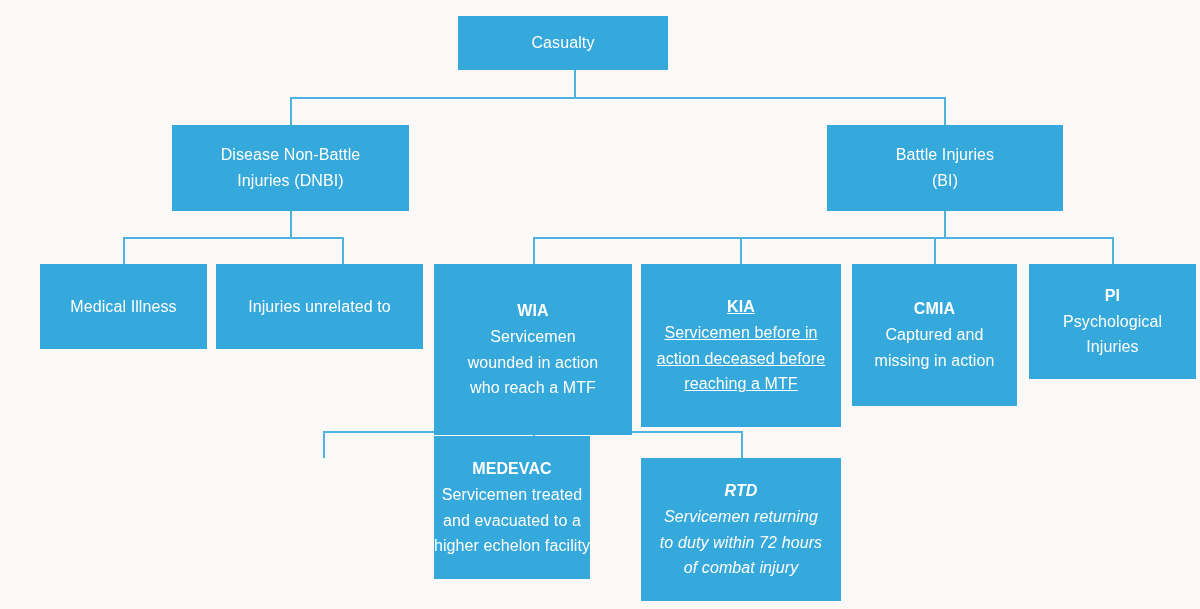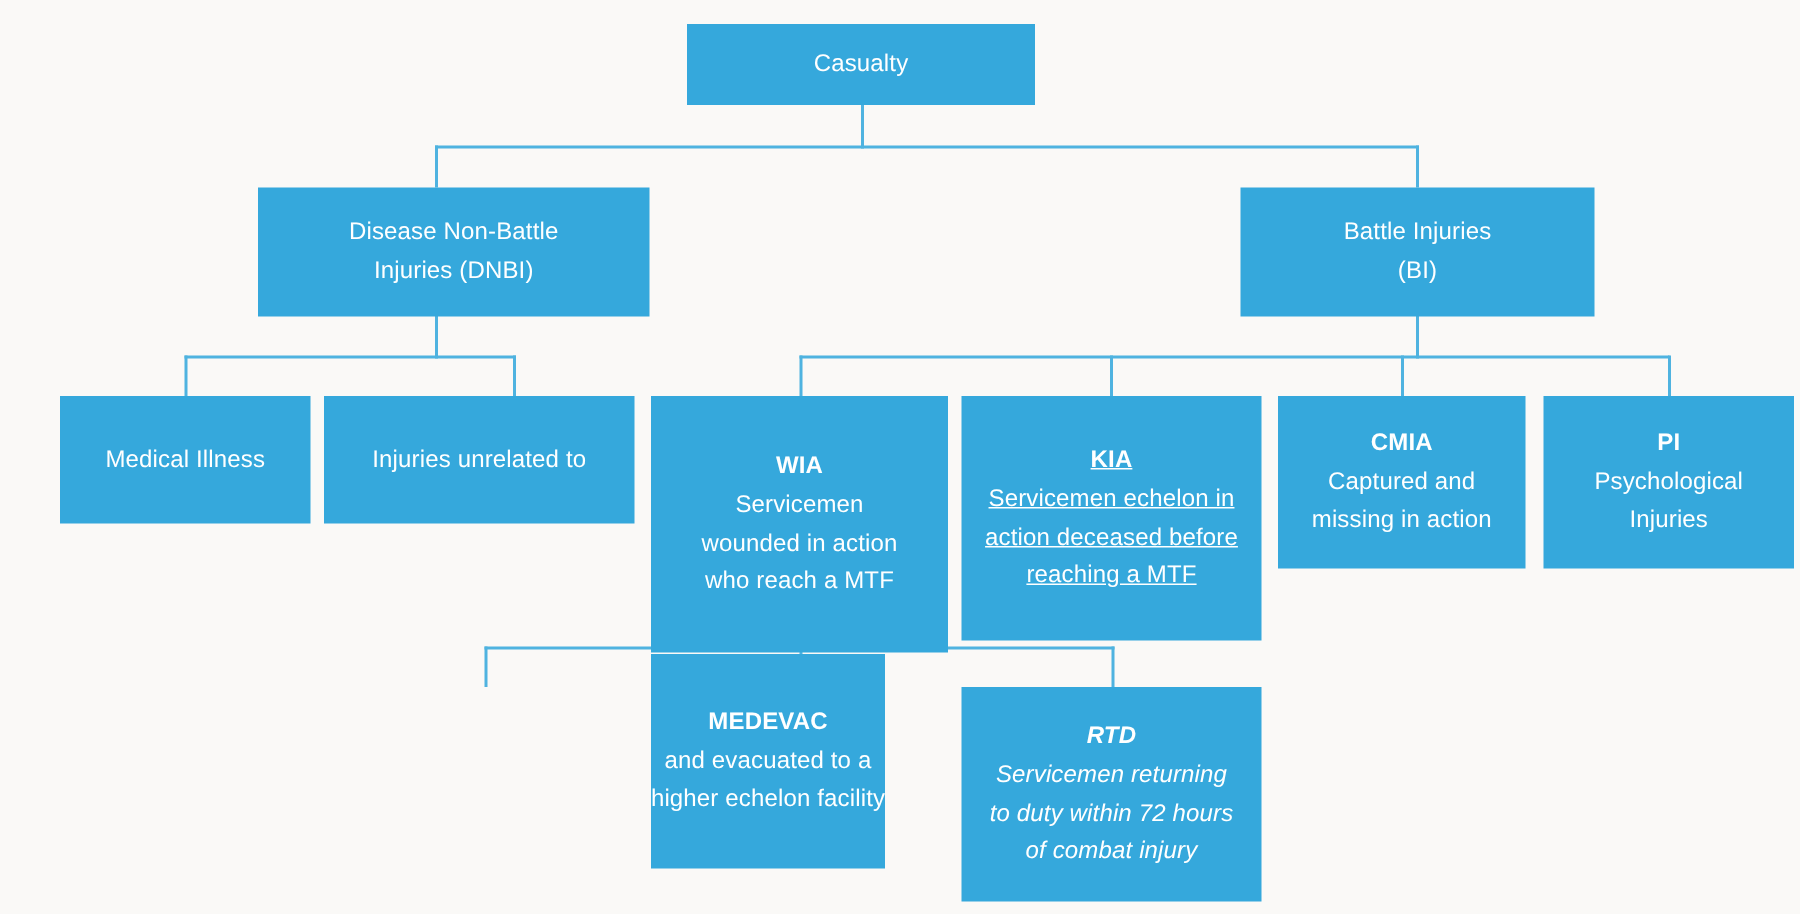--- a/index.html
+++ b/index.html
@@ -67,25 +67,25 @@
   <div class="connector v" style="left:740px; top:237px; height:27px;"></div>
   <div class="connector v" style="left:934px; top:237px; height:27px;"></div>
   <div class="connector v" style="left:1112px; top:237px; height:27px;"></div>
 
   <div class="connector v" style="left:533px; top:406px; height:27px;"></div>
   <div class="connector h" style="left:323px; top:431px; width:420px;"></div>
   <div class="connector v" style="left:323px; top:431px; height:27px;"></div>
   <div class="connector v" style="left:533px; top:431px; height:27px;"></div>
   <div class="connector v" style="left:741px; top:431px; height:27px;"></div>
 
-  <div class="node" style="left:458px; top:16px; width:232px; height:54px;align-items:center;">
+  <div class="node" style="left:458px; top:16px; width:210px; height:54px;align-items:center;">
     <span class="line">Casualty</span>
   </div>
 
-  <div class="node" style="left:172px; top:125px; width:261px; height:86px;">
+  <div class="node" style="left:172px; top:125px; width:237px; height:86px;">
     <span class="line">Disease Non-Battle</span>
     <span class="line">Injuries (DNBI)</span>
   </div>
 
   <div class="node" style="left:827px; top:125px; width:236px; height:86px;">
     <span class="line">Battle Injuries</span>
     <span class="line">(BI)</span>
   </div>
 
   <div class="node" style="left:40px; top:264px; width:167px; height:85px;">
@@ -98,40 +98,41 @@
 
   <div class="node" style="left:434px; top:264px; width:198px; height:171px;">
     <span class="line title">WIA</span>
     <span class="line">Servicemen</span>
     <span class="line">wounded in action</span>
     <span class="line">who reach a MTF</span>
   </div>
 
   <div class="node" style="left:641px; top:264px; width:200px; height:163px;text-decoration:underline;">
     <span class="line title">KIA</span>
-    <span class="line">Servicemen echelon in</span>
+    <span class="line">Servicemen before in</span>
     <span class="line">action deceased before</span>
     <span class="line">reaching a MTF</span>
   </div>
 
-  <div class="node" style="left:852px; top:264px; width:165px; height:115px;">
+  <div class="node" style="left:852px; top:264px; width:165px; height:142px;">
     <span class="line title">CMIA</span>
     <span class="line">Captured and</span>
     <span class="line">missing in action</span>
   </div>
 
   <div class="node" style="left:1029px; top:264px; width:167px; height:115px;">
     <span class="line title">PI</span>
     <span class="line">Psychological</span>
     <span class="line">Injuries</span>
   </div>
 
 
   <div class="node" style="left:434px; top:436px; width:156px; height:143px;">
     <span class="line title">MEDEVAC</span>
+    <span class="line">Servicemen treated</span>
     <span class="line">and evacuated to a</span>
     <span class="line">higher echelon facility</span>
   </div>
 
   <div class="node" style="left:641px; top:458px; width:200px; height:143px;font-style:italic;">
     <span class="line title">RTD</span>
     <span class="line">Servicemen returning</span>
     <span class="line">to duty within 72 hours</span>
     <span class="line">of combat injury</span>
   </div>

